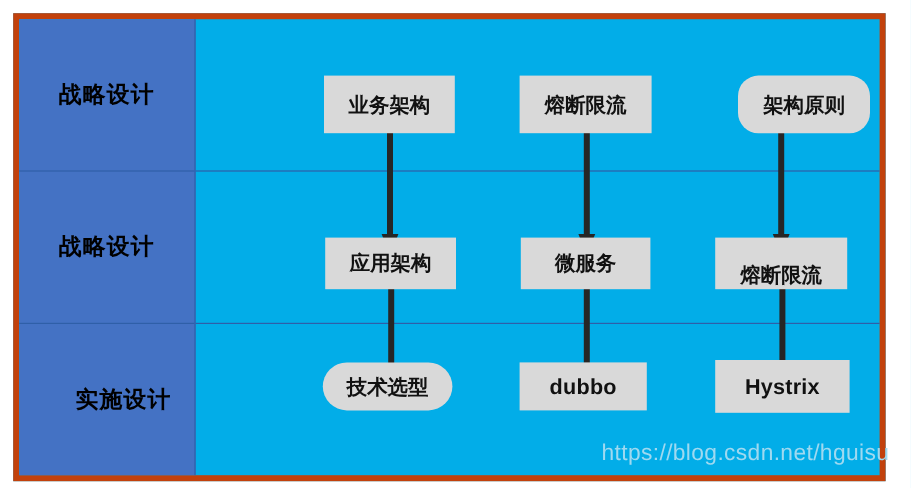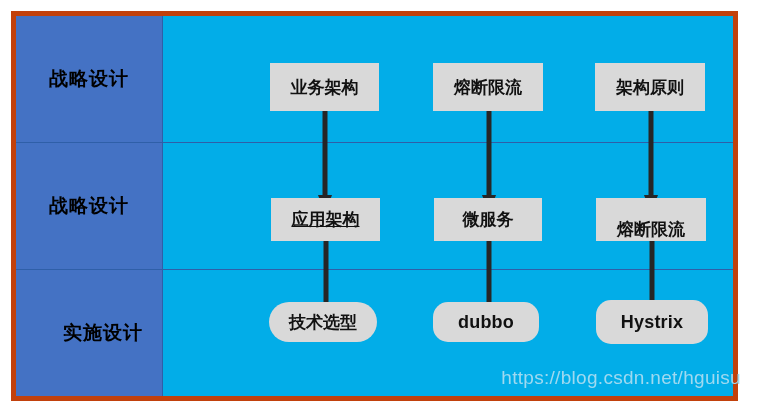--- a/index.html
+++ b/index.html
@@ -72,29 +72,29 @@
     background: #D9D9D9;
     color: #111111;
     display: flex;
     align-items: center;
     justify-content: center;
     font-size: 17px;
     font-weight: bold;
     white-space: nowrap;
     z-index: 3;
   }
-  .node.latin { font-size: 18px; letter-spacing: 0.2px; border-radius: 15px; }
+  .node.latin { font-size: 18px; letter-spacing: 0.2px; }
 
   
   #n-r1c1 { left: 107px; top: 47px;  width: 109px; height: 48px; }
   #n-r1c2 { left: 270px; top: 47px;  width: 110px; height: 48px; }
-  #n-r1c3 { left: 432px; top: 47px;  width: 110px; height: 48px; }
-
-  
-  #n-r2c1 { left: 108px; top: 55px;  width: 109px; height: 43px; text-decoration: underline; }
+  #n-r1c3 { left: 452px; top: 47px;  width: 110px; height: 48px; border-radius: 17px; }
+
+  
+  #n-r2c1 { left: 108px; top: 55px;  width: 109px; height: 43px; }
   #n-r2c2 { left: 271px; top: 55px;  width: 108px; height: 43px; text-align: center; }
   #n-r2c3 { left: 433px; top: 55px;  width: 110px; height: 43px; align-items: flex-end; }
 
   
   #n-r3c1 { left: 106px; top: 32px;  width: 108px; height: 40px; border-radius: 20px; }
   #n-r3c2 { left: 270px; top: 32px;  width: 106px; height: 40px; }
   #n-r3c3 { left: 433px; top: 30px;  width: 112px; height: 44px; }
 
   
   .arrow {

